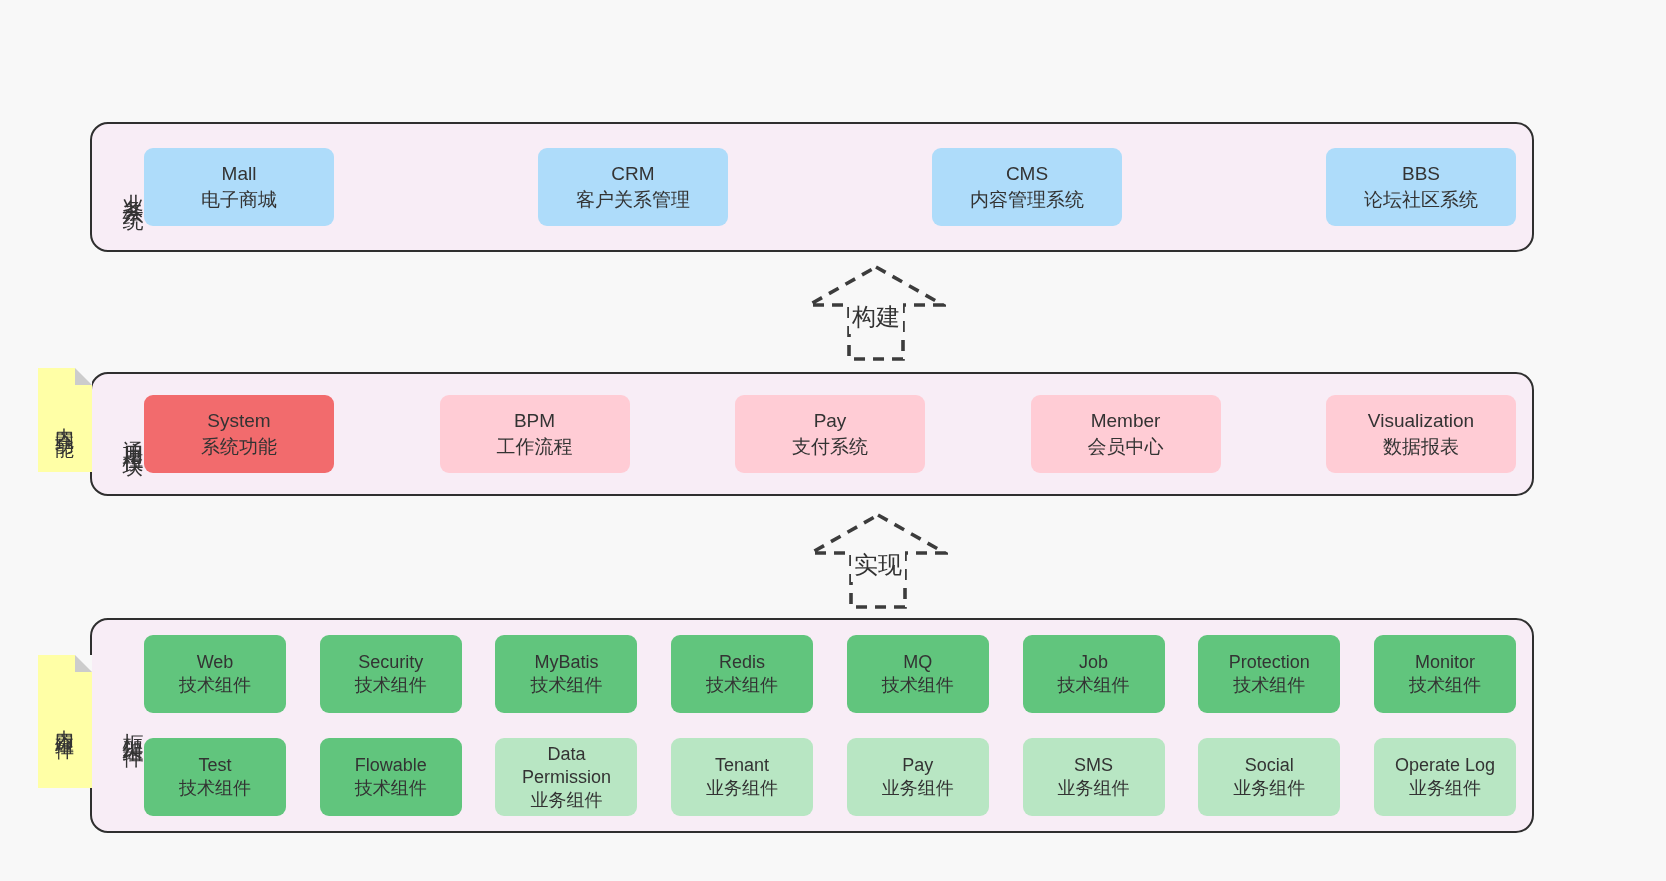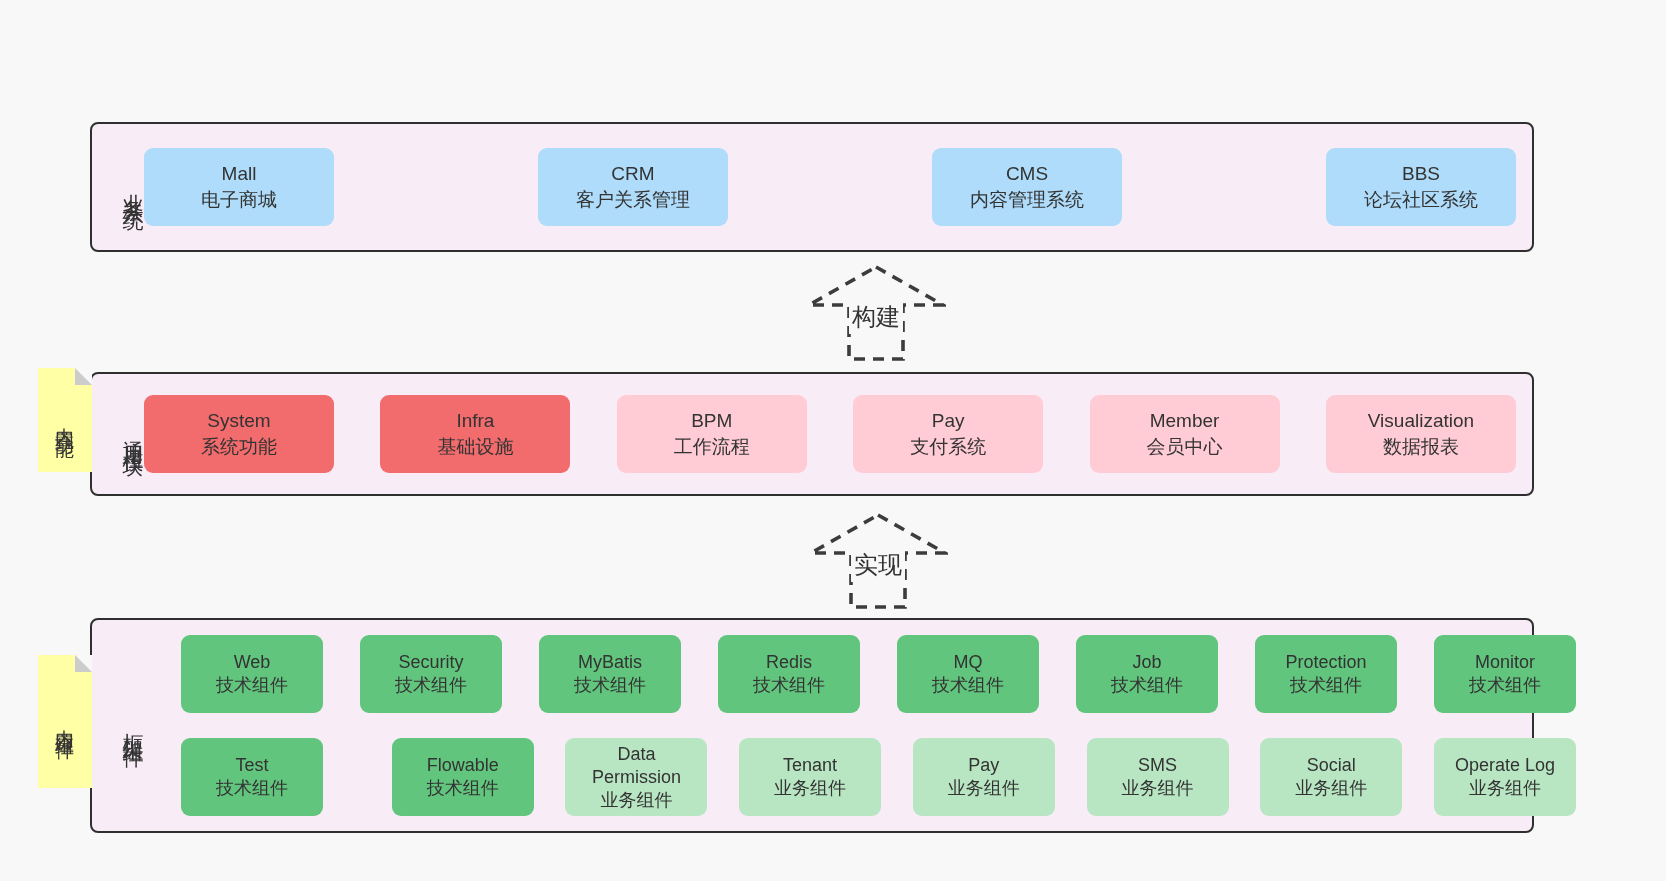--- a/index.html
+++ b/index.html
@@ -6,21 +6,21 @@
   body {
     width:1666px; height:881px; position:relative; overflow:hidden;
     background:var(--page-bg,#f8f8f8);
     font-family:"Liberation Sans", sans-serif;
     color:var(--text,#333333);
   }
   .container {
     position:absolute; box-sizing:border-box;
     background:var(--container-bg,#f8edf6);
     border:2px solid var(--container-border,#2f2f2f);
-    border-radius:8px;
+    border-radius:18px;
     display:flex; align-items:center;
     padding:0 16px 0 10px;
     z-index:1;
   }
   #layer-business   { left:90px; top:122px;  width:1444px; height:130px; }
   #layer-modules    { left:90px; top:372px;  width:1444px; height:124px; }
   #layer-components { left:90px; top:618px;  width:1444px; height:215px; }
 
   .vlabel {
     writing-mode:vertical-rl; text-orientation:upright;
@@ -33,21 +33,21 @@
   .box {
     box-sizing:border-box; border-radius:9px; padding:2px 6px;
     display:flex; flex-direction:column; justify-content:center; align-items:center;
     text-align:center; font-size:19px; line-height:26px;
   }
   .box.wide  { width:190px; height:78px; }
   .box.small { width:142px; height:78px; font-size:18px; line-height:23px; }
   .box.blue   { background:var(--blue,#aedcfa); }
   .box.red    { background:var(--red,#f26b6d); }
   .box.pink   { background:var(--pink,#ffccd5); }
-  .box.gdark  { background:var(--green-dark,#61c57d);margin-left:37px; }
+  .box.gdark  { background:var(--green-dark,#61c57d); }
   .box.glight { background:var(--green-light,#b8e6c3); }
 
   .note {
     position:absolute; z-index:3;
     background:var(--note-bg,#ffffa6);
     display:flex; align-items:center; justify-content:center;
   }
   .note::before {
     content:""; position:absolute; top:0; right:0;
     border-style:solid; border-width:0 17px 17px 0;
@@ -103,24 +103,20 @@
   <span class="arrow-label">构建</span>
 </div>
 
 <section class="container" id="layer-modules">
   <div class="vlabel">通用模块</div>
   <div class="row">
       <div class="box wide red">
         <div class="box-title">System</div>
         <div class="box-subtitle">系统功能</div>
       </div>
-      <div class="box wide red">
-        <div class="box-title">Infra</div>
-        <div class="box-subtitle">基础设施</div>
-      </div>
       <div class="box wide pink">
         <div class="box-title">BPM</div>
         <div class="box-subtitle">工作流程</div>
       </div>
       <div class="box wide pink">
         <div class="box-title">Pay</div>
         <div class="box-subtitle">支付系统</div>
       </div>
       <div class="box wide pink">
         <div class="box-title">Member</div>

